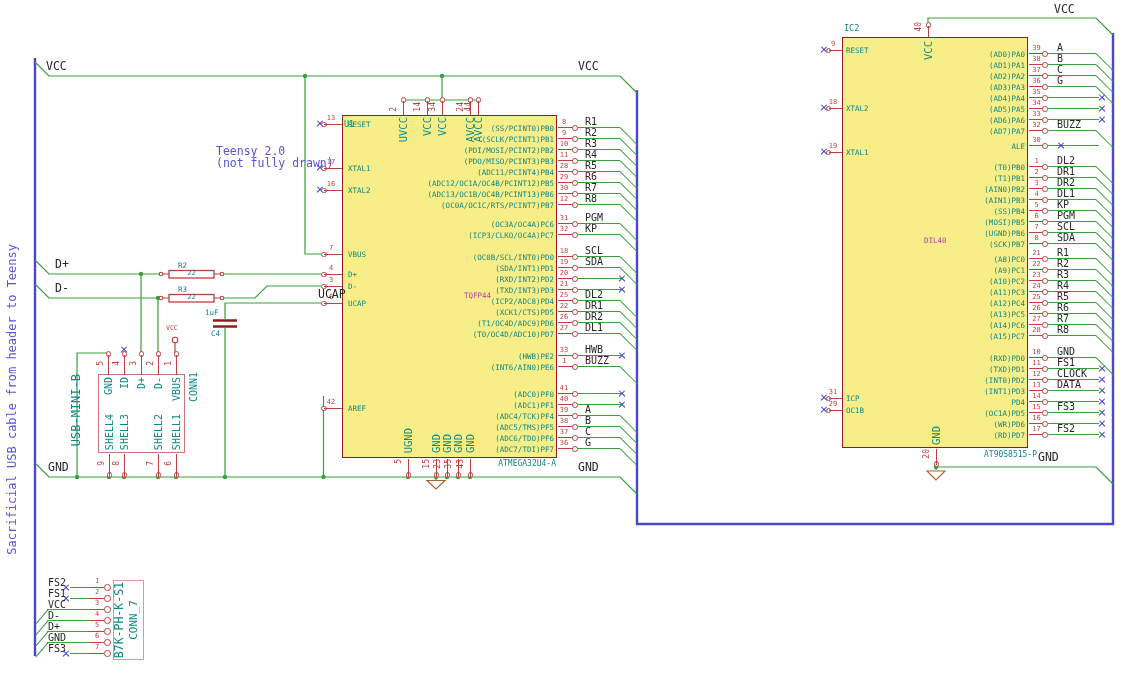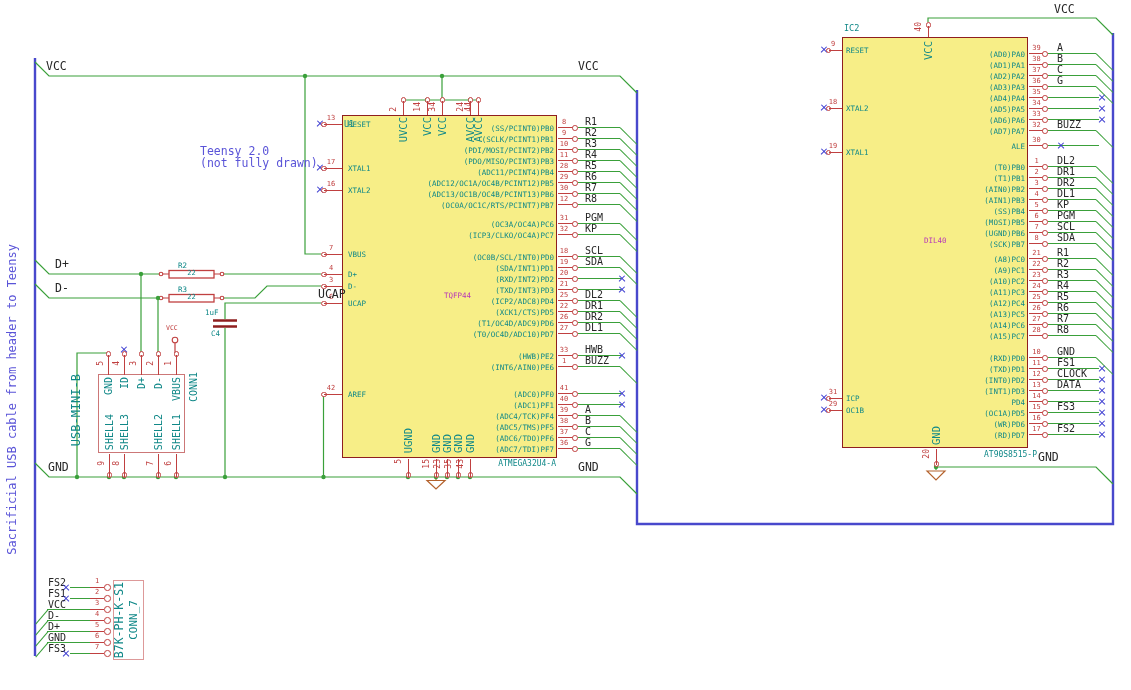--- a/index.html
+++ b/index.html
@@ -85,21 +85,21 @@
 .lp .stub{top:5.5px}
 .u1l .lp .stub{left:8px;width:18px}
 .u1l .lp .pnum{left:4px;width:22px;top:-4.5px}
 .u1l .lp .pname{left:32px}
 .i2l .lp .circ{left:5.5px}
 .i2l .lp .stub{left:9px;width:13px}
 .i2l .lp .pnum{left:2px;width:22px;top:-4.5px}
 .i2l .lp .pname{left:26px}
 .u1l .lp:nth-of-type(1){top:118px}.u1l .lp:nth-of-type(2){top:162px}.u1l .lp:nth-of-type(3){top:184px}
 .u1l .lp:nth-of-type(4){top:248px}.u1l .lp:nth-of-type(5){top:268px}.u1l .lp:nth-of-type(6){top:280px}
-.u1l .lp:nth-of-type(7){top:297px}.u1l .lp:nth-of-type(8){top:388px}
+.u1l .lp:nth-of-type(7){top:297px}.u1l .lp:nth-of-type(8){top:402px}
 .i2l .lp:nth-of-type(1){top:44px}.i2l .lp:nth-of-type(2){top:102px}.i2l .lp:nth-of-type(3){top:146px}
 .i2l .lp:nth-of-type(4){top:392px}.i2l .lp:nth-of-type(5){top:404px}
 
 .vpins{position:absolute;width:700px;height:100px}
 .vp{position:absolute;width:18px;height:20px}
 .vp .circ{left:6.6px}
 .vp .ncx{left:5.3px}
 .vp .vstub{left:8.6px}
 .vwrap{position:absolute;display:flex;flex-direction:column;width:12px;align-items:center;overflow:visible}
 .vwrap span{writing-mode:vertical-rl;transform:rotate(180deg);white-space:pre}
@@ -1242,33 +1242,33 @@
 <span class="lbl fnet" style="left:55px;top:282px">D-</span>
 <span class="lbl fnet" style="left:48px;top:461px">GND</span>
 <span class="lbl fnet" style="left:578px;top:60px">VCC</span>
 <span class="lbl fnet" style="left:578px;top:461px">GND</span>
 <span class="lbl fnet" style="left:318px;top:288px">UCAP</span>
 <span class="lbl fnet" style="left:1054px;top:3px">VCC</span>
 <span class="lbl fnet" style="left:1038px;top:451px">GND</span>
 
 <span class="lbl fteal fref" style="left:344px;top:120px">U1</span>
 <span class="lbl fteal" style="left:440px;top:460px;width:116px;text-align:right;font-size:8px">ATMEGA32U4-A</span>
-<span class="lbl fmag" style="left:444px;top:292px">TQFP44</span>
+<span class="lbl fmag" style="left:464px;top:292px">TQFP44</span>
 <span class="lbl fteal fref" style="left:844px;top:24px">IC2</span>
 <span class="lbl fteal" style="left:984px;top:451px;font-size:8px">AT90S8515-P</span>
 <span class="lbl fmag" style="left:924px;top:237px">DIL40</span>
 <span class="lbl fteal fsm" style="left:178px;top:262px">R2</span>
 <span class="lbl fteal" style="left:169px;top:269.5px;width:45px;text-align:center;font-size:7px">22</span>
 <span class="lbl fteal fsm" style="left:178px;top:286px">R3</span>
 <span class="lbl fteal" style="left:169px;top:293.5px;width:45px;text-align:center;font-size:7px">22</span>
 <span class="lbl fteal fsm" style="left:205px;top:309px">1uF</span>
 <span class="lbl fteal fsm" style="left:211px;top:330px">C4</span>
 <span class="lbl ftiny" style="left:166px;top:325px">VCC</span>
 
-<div class="lbl fnote" style="left:200px;top:145px"><span>Teensy 2.0</span><br><span>(not fully drawn)</span></div>
+<div class="lbl fnote" style="left:216px;top:145px"><span>Teensy 2.0</span><br><span>(not fully drawn)</span></div>
 <div class="vwrap" style="left:4px;top:210px;height:378px;justify-content:center;font-size:12px;color:var(--note_blue);width:16px">
       <span>Sacrificial USB cable from header to Teensy</span>
     </div>
 
 <div class="vwrap" style="left:187px;top:372px;height:46px;justify-content:flex-start;font-size:10px;color:var(--label_teal)">
       <span>CONN1</span>
     </div>
 <div class="vwrap" style="left:70px;top:366px;height:88px;justify-content:center;font-size:12px;color:var(--label_teal)">
       <span>USB-MINI-B</span>
     </div>

